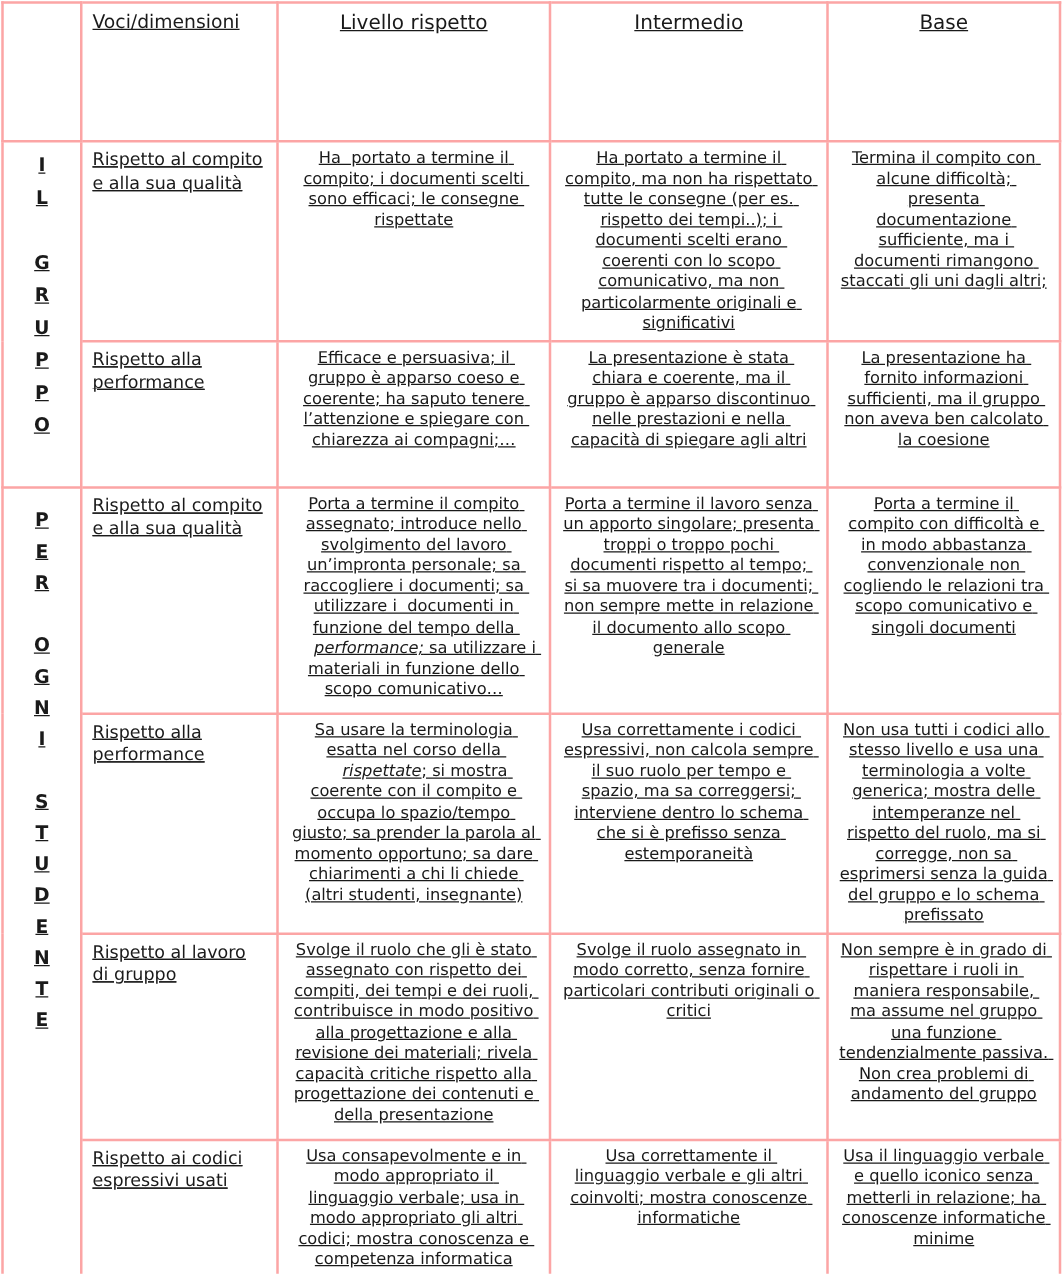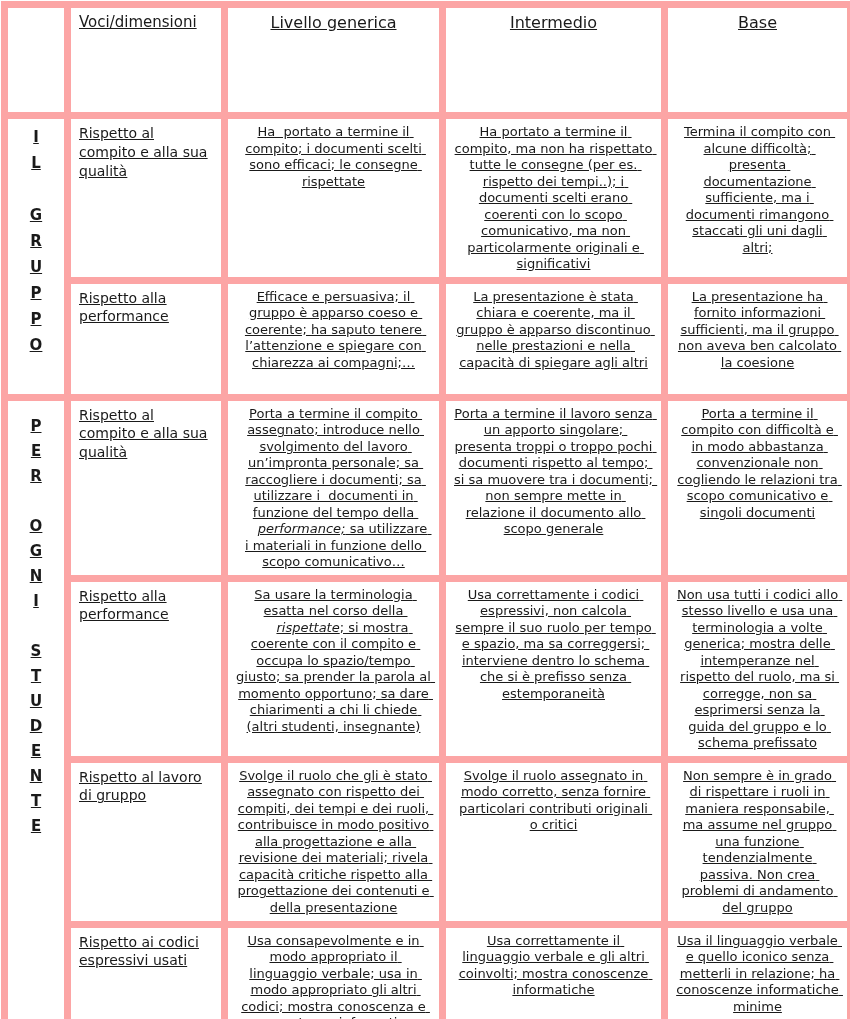--- a/index.html
+++ b/index.html
@@ -16,21 +16,21 @@
     box-sizing: border-box;
     padding: 1px;
   }
   table.rubric {
     border-collapse: collapse;
     table-layout: fixed;
     width: 846px;
     border: 2px solid #000000;
   }
   table.rubric td {
-    border: 7px solid #fca5a5;
+    border: 2px solid #fca5a5;
     vertical-align: top;
     padding: 5px 8px 4px 8px;
     box-sizing: border-box;
     overflow: hidden;
     text-decoration: underline;
   }
   td.corner { }
   td.voci {
     font-size: 15px;
     text-decoration: underline;
@@ -87,21 +87,21 @@
       <col style="width:157px">
       <col style="width:218px">
       <col style="width:222px">
       <col style="width:186px">
     </colgroup>
 
     <tbody>
         <tr style="height:111px">
       <td class="corner"></td>
       <td class="voci">Voci/dimensioni</td>
-      <td class="level-header">Livello generica</td>
+      <td class="level-header">Livello rispetto</td>
       <td class="level-header">Intermedio</td>
       <td class="level-header">Base</td>
     </tr>
 
     <tr style="height:155px">
       <td class="section-cell" rowspan="2">
         <div class="section-letters">I
 L
 
 G

